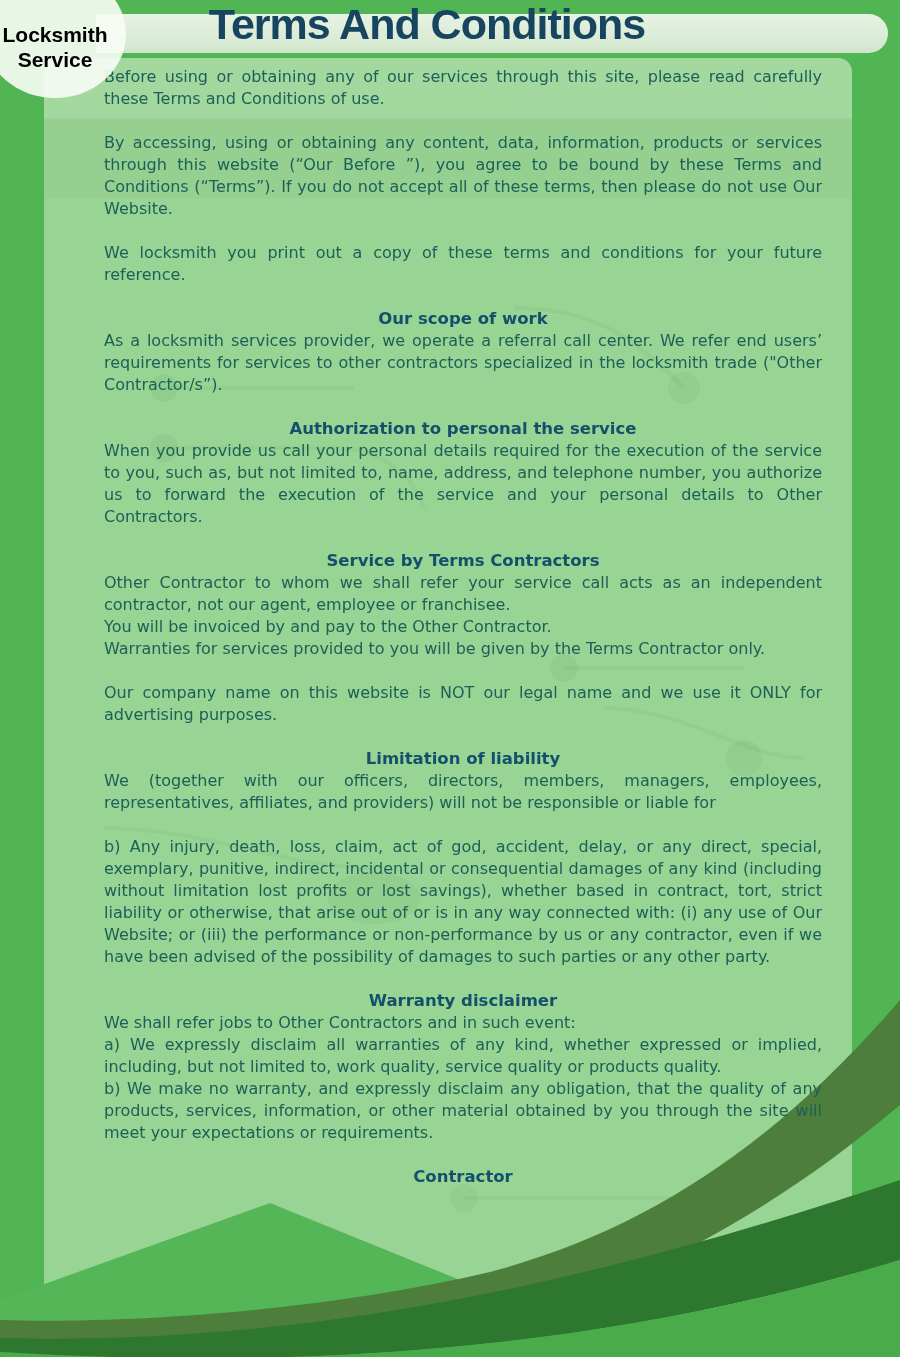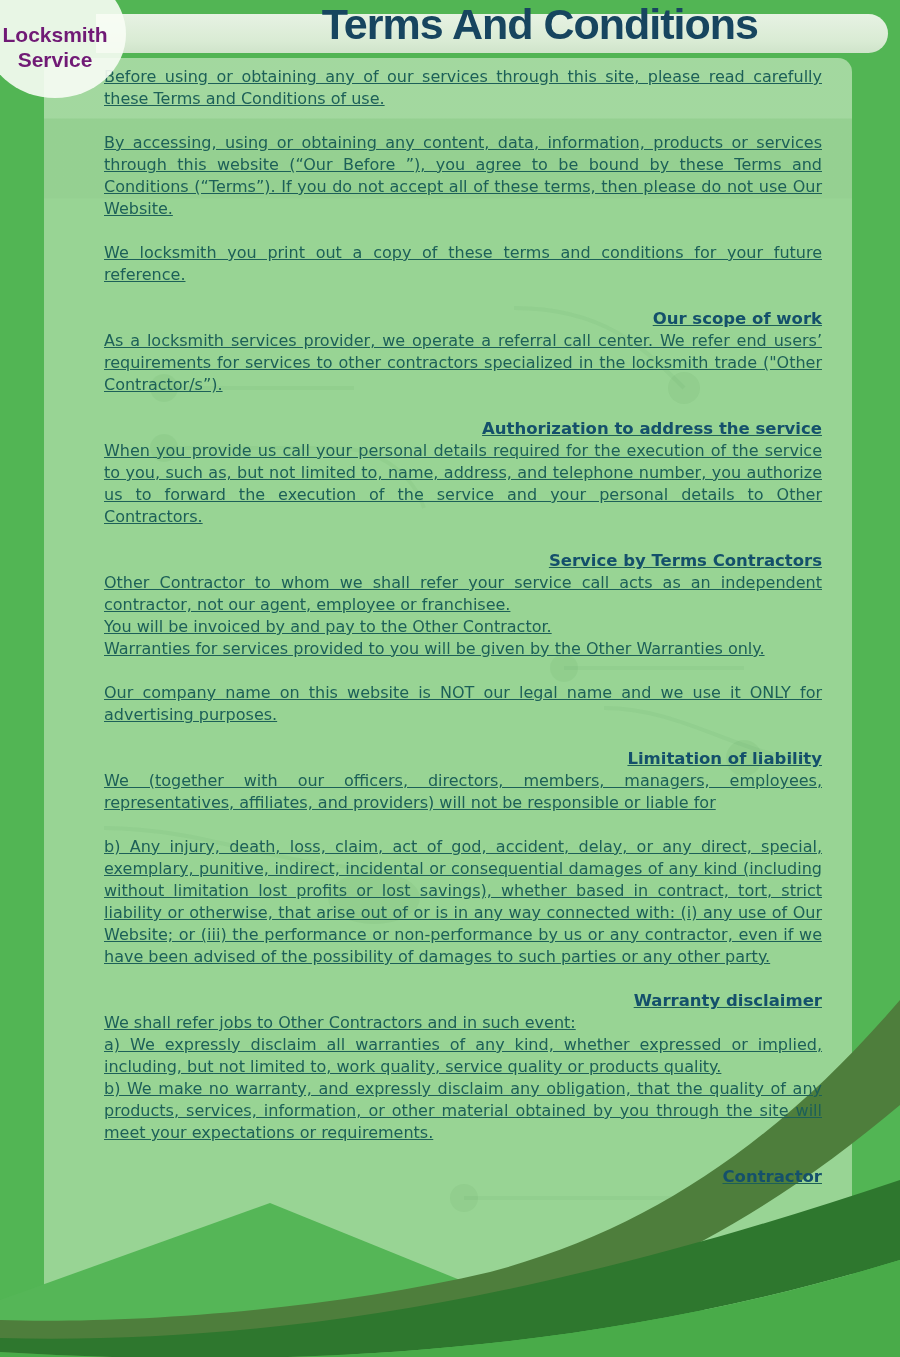--- a/index.html
+++ b/index.html
@@ -37,21 +37,21 @@
     position:absolute;
     left:96px; top:14px;
     width:792px; height:39px;
     background:linear-gradient(180deg,#e7f2e3 0%,#d9ebd4 70%,#cfe4ca 100%);
     border-radius:0 20px 20px 0;
     z-index:3;
   }
   .title-text {
     position:absolute;
     left:0; right:130px; top:-14px;
-    text-align:right;
+    text-align:center;
     font-family:"Liberation Sans", sans-serif;
     font-weight:bold;
     font-size:43px;
     letter-spacing:-1px;
     color:#17455f;
     white-space:nowrap;
   }
   .logo-circle {
     position:absolute;
     left:-16px; top:-30px;
@@ -61,42 +61,42 @@
     z-index:4;
     display:flex; flex-direction:column;
     align-items:center; justify-content:center;
     padding-top:26px;
   }
   .logo-line {
     font-family:"Liberation Sans", sans-serif;
     font-weight:bold;
     font-size:21px;
     line-height:25px;
-    color:#701a75;
+    color:#000000;
   }
 
   
   .terms {
     position:absolute;
     left:104px; top:66px;
     width:718px;
     z-index:3;
     color:#1d6058;
     font-size:16px;
     line-height:22px;
     text-align:justify;
   }
-  .sec { margin-top:22px;text-decoration:underline; }
+  .sec { margin-top:22px; }
   .sec:first-child { margin-top:0; }
   .sec-h {
     font-size:16.5px;
     line-height:22px;
     font-weight:bold;
     color:#14506b;
-    text-align:right;
+    text-align:center;
   }
   .sec p { margin:0; }
 
   
   .footer-svg {
     position:absolute;
     left:0; top:900px;
     width:900px; height:457px;
     z-index:2;
     pointer-events:none;
@@ -163,29 +163,29 @@
 
   <p>We locksmith you print out a copy of these terms and conditions for your future reference.</p>
     </section>
 
   <section class="sec">
     <h2 class="sec-h">Our scope of work</h2>
   <p>As a locksmith services provider, we operate a referral call center. We refer end users’ requirements for services to other contractors specialized in the locksmith trade ("Other Contractor/s”).</p>
     </section>
 
   <section class="sec">
-    <h2 class="sec-h">Authorization to address the service</h2>
+    <h2 class="sec-h">Authorization to personal the service</h2>
   <p>When you provide us call your personal details required for the execution of the service to you, such as, but not limited to, name, address, and telephone number, you authorize us to forward the execution of the service and your personal details to Other Contractors.</p>
     </section>
 
   <section class="sec">
     <h2 class="sec-h">Service by Terms Contractors</h2>
   <p>Other Contractor to whom we shall refer your service call acts as an independent contractor, not our agent, employee or franchisee.</p>
       <p>You will be invoiced by and pay to the Other Contractor.</p>
-      <p>Warranties for services provided to you will be given by the Other Warranties only.</p>
+      <p>Warranties for services provided to you will be given by the Terms Contractor only.</p>
     </section>
 
   <section class="sec">
 
   <p>Our company name on this website is NOT our legal name and we use it ONLY for advertising purposes.</p>
     </section>
 
   <section class="sec">
     <h2 class="sec-h">Limitation of liability</h2>
   <p>We (together with our officers, directors, members, managers, employees, representatives, affiliates, and providers) will not be responsible or liable for</p>

